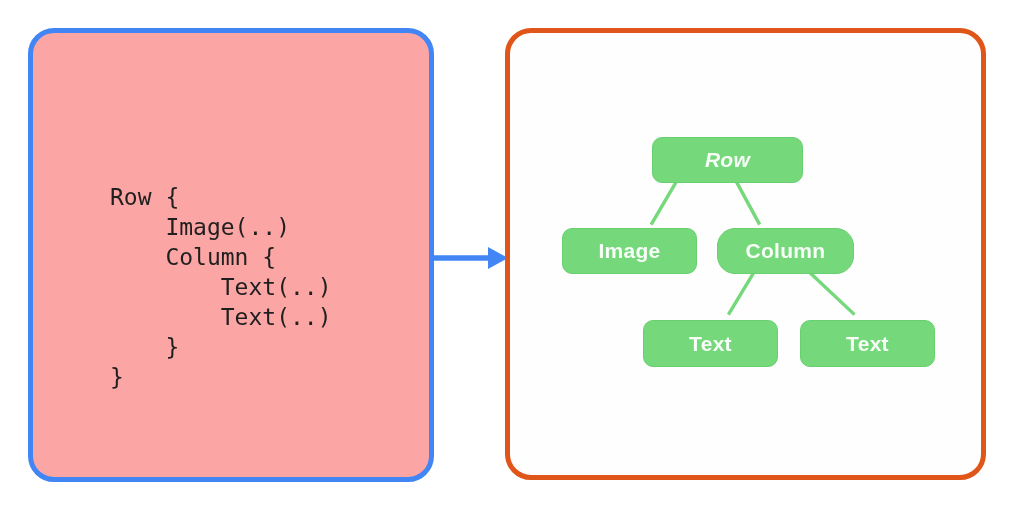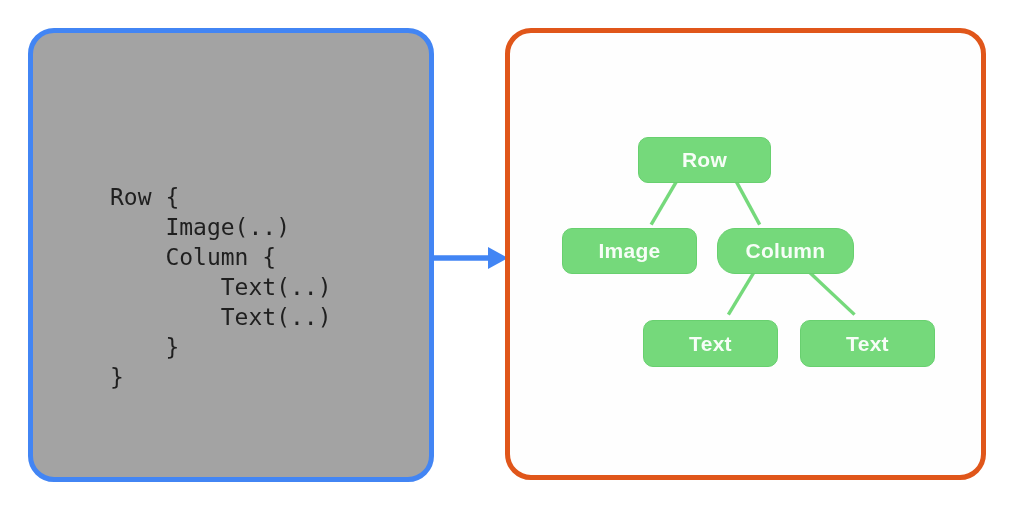--- a/index.html
+++ b/index.html
@@ -19,21 +19,21 @@
   
   .code-panel {
     position: absolute;
     left: 28px;
     top: 28px;
     width: 406px;
     height: 454px;
     box-sizing: border-box;
     border: 5px solid var(--code-box-border, #4285F4);
     border-radius: 26px;
-    background: #a3a3a3;
+    background: #fca5a5;
   }
   .code-block {
     position: absolute;
     left: 77px;   
     top: 149px;   
     margin: 0;
     font-family: "DejaVu Sans Mono", "Liberation Mono", monospace;
     font-size: 23px;
     line-height: 30px;
     color: var(--code-text, #1f1f1f);
@@ -80,21 +80,21 @@
     border-radius: 10px;
     display: flex;
     align-items: center;
     justify-content: center;
     color: var(--node-text, #f7fdf7);
     font-size: 21px;
     font-weight: 600;
     letter-spacing: 0.3px;
   }
   
-  .node-row    { left: 128px; top: 104px; width: 133px; height: 46px; }
+  .node-row    { left: 142px; top: 104px; width: 151px; height: 46px; font-style: italic; }
   .node-image  { left:  52px; top: 195px; width: 135px; height: 46px; }
   .node-column { left: 207px; top: 195px; width: 137px; height: 46px; border-radius: 18px; }
   .node-text-1 { left: 133px; top: 287px; width: 135px; height: 47px; }
   .node-text-2 { left: 290px; top: 287px; width: 135px; height: 47px; }
 </style>
 </head>
 <body>
 
 <div class="canvas">
 

